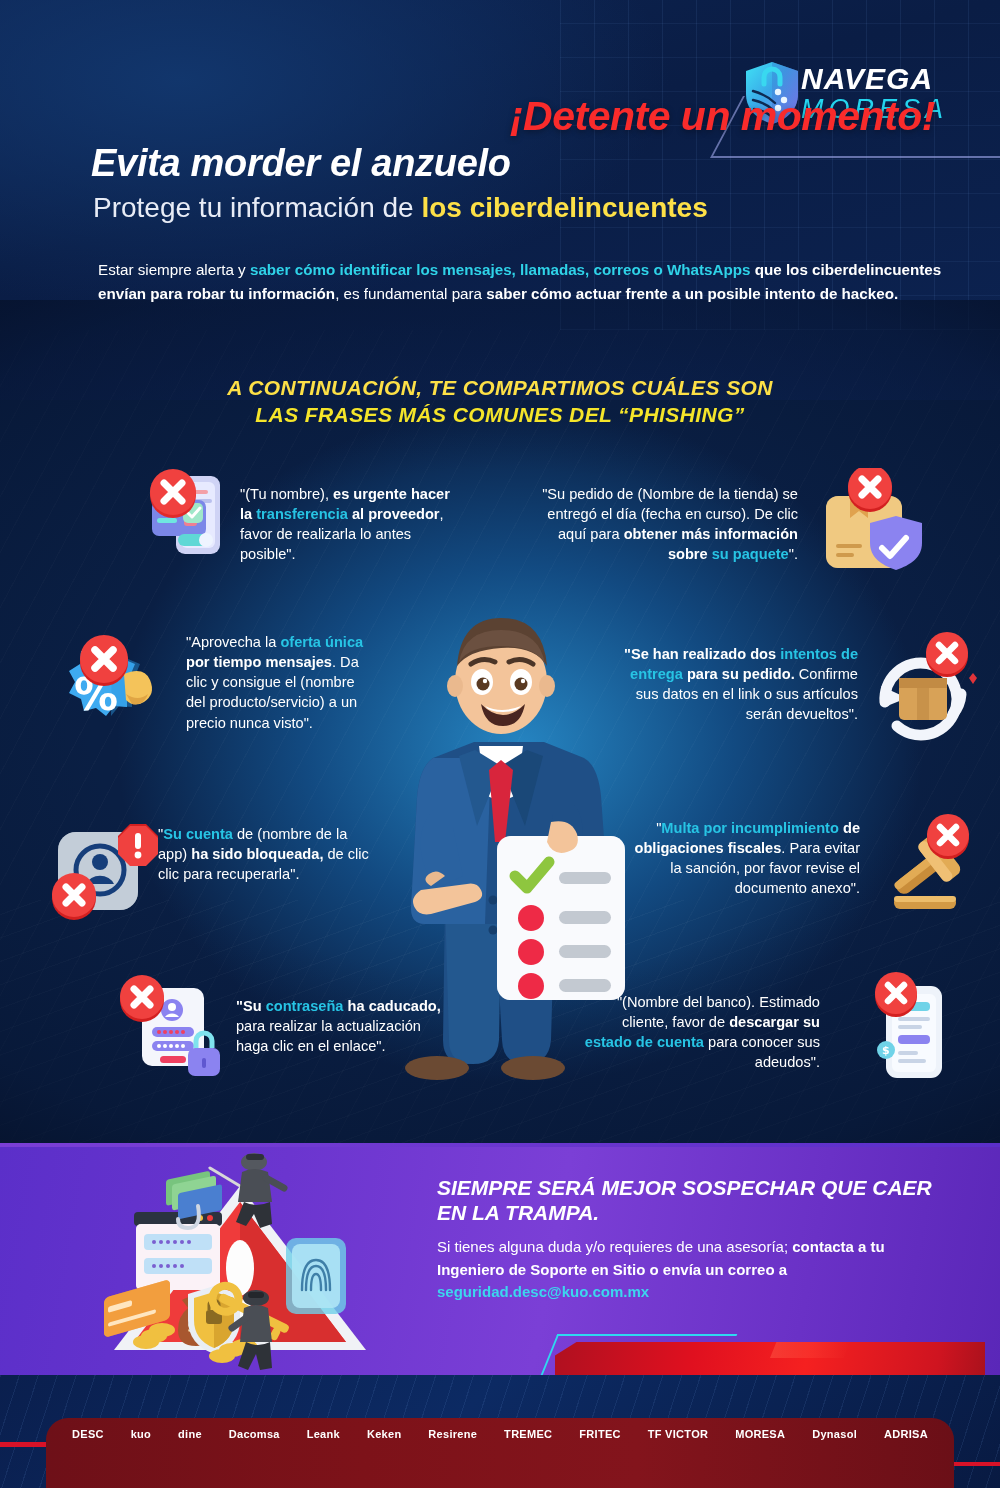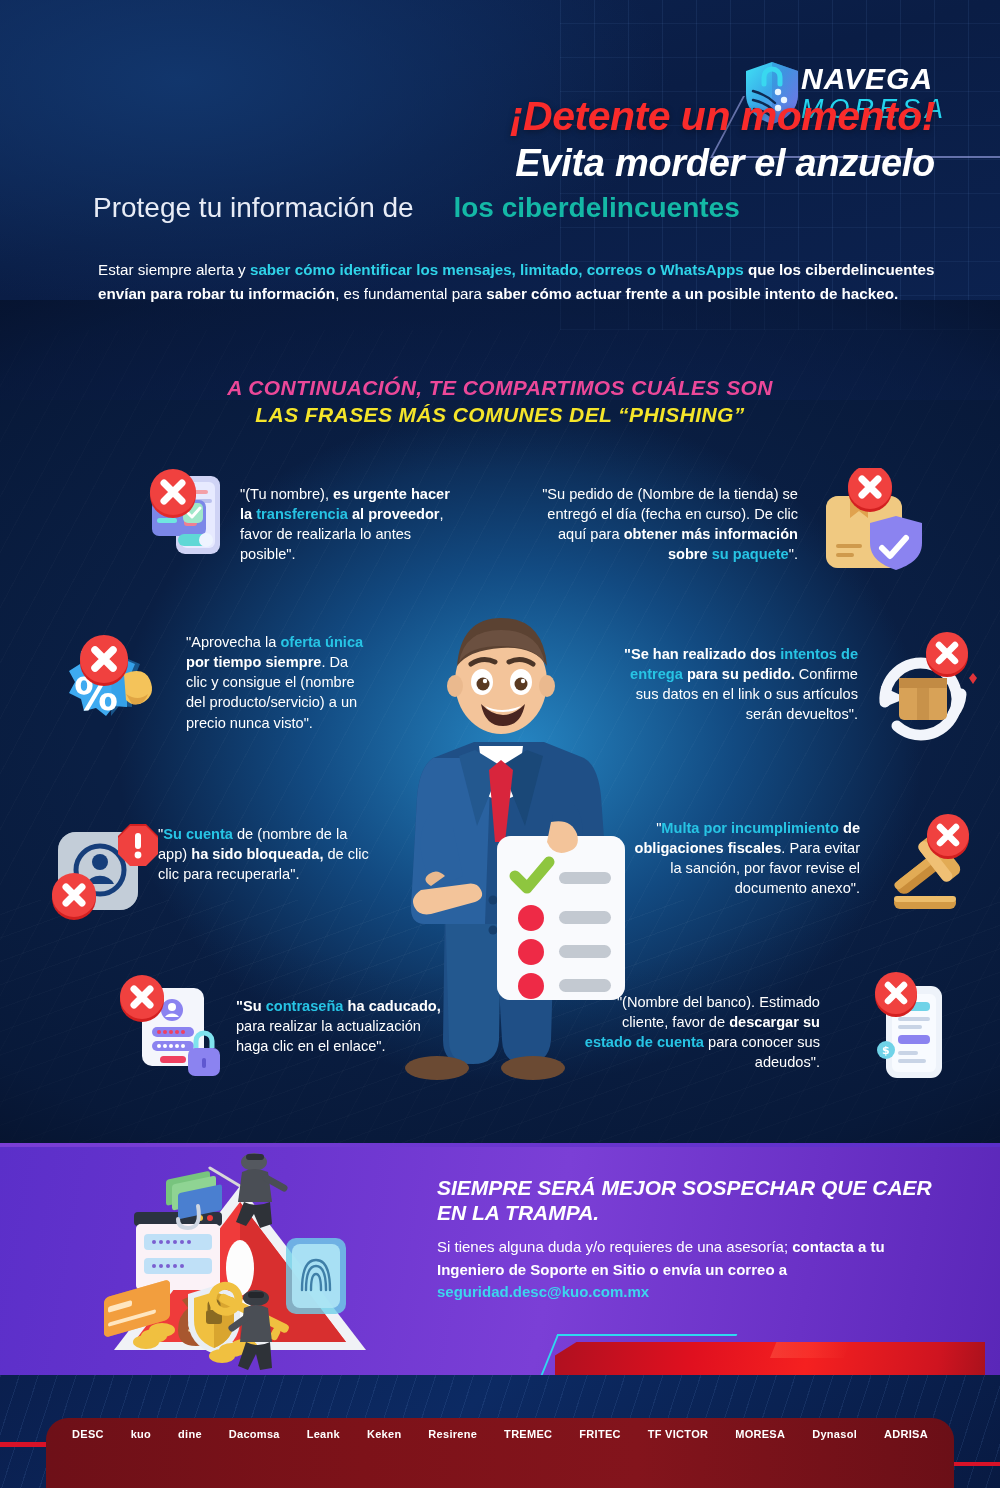--- a/index.html
+++ b/index.html
@@ -77,38 +77,38 @@
 
   .title-block { position:absolute; left:75px; top:95px; width:860px; }
   .t1 {
     font-size:41px; font-weight:bold; font-style:italic; color:#f92b2b;
     letter-spacing:-0.5px; line-height:1.05;
     text-shadow:0 2px 6px rgba(0,0,0,.35);
     text-align:right;
   }
   .t2 {
     font-size:38px; font-weight:bold; font-style:italic; color:#ffffff;
-    letter-spacing:-0.3px; line-height:1.15; margin-left:16px; margin-top:4px;text-align:right;
+    letter-spacing:-0.3px; line-height:1.15; margin-left:16px; margin-top:4px;
   }
   .t3 {
     font-size:28px; color:#e8ecf6; margin-left:18px; margin-top:6px; font-weight:300;
   }
-  .t3 b { color:#14b8a6; font-weight:bold;margin-left:32px; }
+  .t3 b { color:#fde047; font-weight:bold; }
 
   .intro {
     position:absolute; left:98px; top:258px; width:850px;
     font-size:15.2px; line-height:1.55; color:#ffffff;
   }
   .intro b { font-weight:bold; }
   .intro .cy { color:#2fd3e8; font-weight:bold; }
 
   
   .sec-head { position:absolute; left:0; top:376px; width:1000px; text-align:center; }
   .sec-l1 {
-    font-size:21px; font-weight:bold; font-style:italic; color:#ec4899; letter-spacing:.4px;
+    font-size:21px; font-weight:bold; font-style:italic; color:#fde047; letter-spacing:.4px;
   }
   .sec-l2 {
     font-size:21px; font-weight:bold; font-style:italic; color:#f5e52a; letter-spacing:.4px; margin-top:3px;
   }
 
   
   .phrase { position:absolute; font-size:14.6px; line-height:1.38; color:#ffffff; }
   .phrase b { font-weight:bold; }
   .phrase .cy { color:#27c4e4; font-weight:bold; }
   .phrase.right { text-align:right; }
@@ -240,21 +240,21 @@
 
   <div class="title-block">
     <div class="t1">¡Detente un momento!</div>
     <div class="t2">Evita morder el anzuelo</div>
     <div class="t3">
       <span>Protege tu información de </span><b>los ciberdelincuentes</b>
     </div>
   </div>
 
   <div class="intro">
-    <span>Estar siempre alerta y </span><span class="cy">saber cómo identificar los mensajes, limitado, correos o WhatsApps</span><b> que los ciberdelincuentes envían para robar tu información</b><span>, es fundamental para </span><b>saber cómo actuar frente a un posible intento de hackeo.</b>
+    <span>Estar siempre alerta y </span><span class="cy">saber cómo identificar los mensajes, llamadas, correos o WhatsApps</span><b> que los ciberdelincuentes envían para robar tu información</b><span>, es fundamental para </span><b>saber cómo actuar frente a un posible intento de hackeo.</b>
   </div>
 
   <div class="sec-head">
     <div class="sec-l1">A CONTINUACIÓN, TE COMPARTIMOS CUÁLES SON</div>
     <div class="sec-l2">LAS FRASES MÁS COMUNES DEL “PHISHING”</div>
   </div>
 
   <div class="icon-art" style="left:140px;top:462px;">
     <svg width="96" height="105" viewBox="0 0 96 105">
       <rect x="36" y="14" width="44" height="78" rx="9" fill="#cfd3f5"></rect>
@@ -467,21 +467,21 @@
       <path d="M176 222 q20 -4 26 12 q4 14 -10 18 q-14 4 -20 -10 z" fill="#f3c49a"></path>
 
       <path d="M58 210 q-18 20 -10 52 l10 28 l30 -14 l-10 -48 z" fill="#2a62a0"></path>
       <path d="M46 290 q-12 8 -6 18 q4 8 16 6 l44 -12 q10 -4 6 -12 q-4 -8 -14 -6 z" fill="#f3c49a"></path>
       <path d="M56 286 q-10 -6 -2 -12 q8 -6 16 2 z" fill="#eab98e"></path>
     </svg>
   </div>
 
   <div class="phrase" style="left:240px;top:484px;width:210px;"><span>"(Tu nombre), </span><b>es urgente hacer la </b><span class="cy">transferencia</span><b> al proveedor</b><span>, favor de realizarla lo antes posible".</span></div>
   <div class="phrase right" style="left:540px;top:484px;width:258px;"><span>"Su pedido de (Nombre de la tienda) se entregó el día (fecha en curso). De clic aquí para </span><b>obtener más información sobre </b><span class="cy">su paquete</span><span>".</span></div>
-  <div class="phrase" style="left:186px;top:632px;width:180px;"><span>"Aprovecha la </span><span class="cy">oferta única</span><b> por tiempo siempre</b><span>. Da clic y consigue el (nombre del producto/servicio) a un precio nunca visto".</span></div>
+  <div class="phrase" style="left:186px;top:632px;width:180px;"><span>"Aprovecha la </span><span class="cy">oferta única</span><b> por tiempo mensajes</b><span>. Da clic y consigue el (nombre del producto/servicio) a un precio nunca visto".</span></div>
   <div class="phrase right" style="left:618px;top:644px;width:240px;"><b>"Se han realizado dos </b><span class="cy">intentos de entrega</span><b> para su pedido.</b><span> Confirme sus datos en el link o sus artículos serán devueltos".</span></div>
   <div class="phrase" style="left:158px;top:824px;width:216px;"><span>"</span><span class="cy">Su cuenta</span><span> de (nombre de la app) </span><b>ha sido bloqueada,</b><span> de clic clic para recuperarla".</span></div>
   <div class="phrase right" style="left:620px;top:818px;width:240px;"><span>"</span><span class="cy">Multa por incumplimiento</span><b> de obligaciones fiscales</b><span>. Para evitar la sanción, por favor revise el documento anexo".</span></div>
   <div class="phrase" style="left:236px;top:996px;width:212px;"><b>"Su </b><span class="cy">contraseña</span><b> ha caducado,</b><span> para realizar la actualización haga clic en el enlace".</span></div>
   <div class="phrase right" style="left:576px;top:992px;width:244px;"><span>"(Nombre del banco). Estimado cliente, favor de </span><b>descargar su </b><span class="cy">estado de cuenta</span><span> para conocer sus adeudos".</span></div>
 
   <div class="purple"></div>
   <div class="purple-strip-top"></div>
 
   <div class="icon-art" style="left:70px;top:1150px;">

